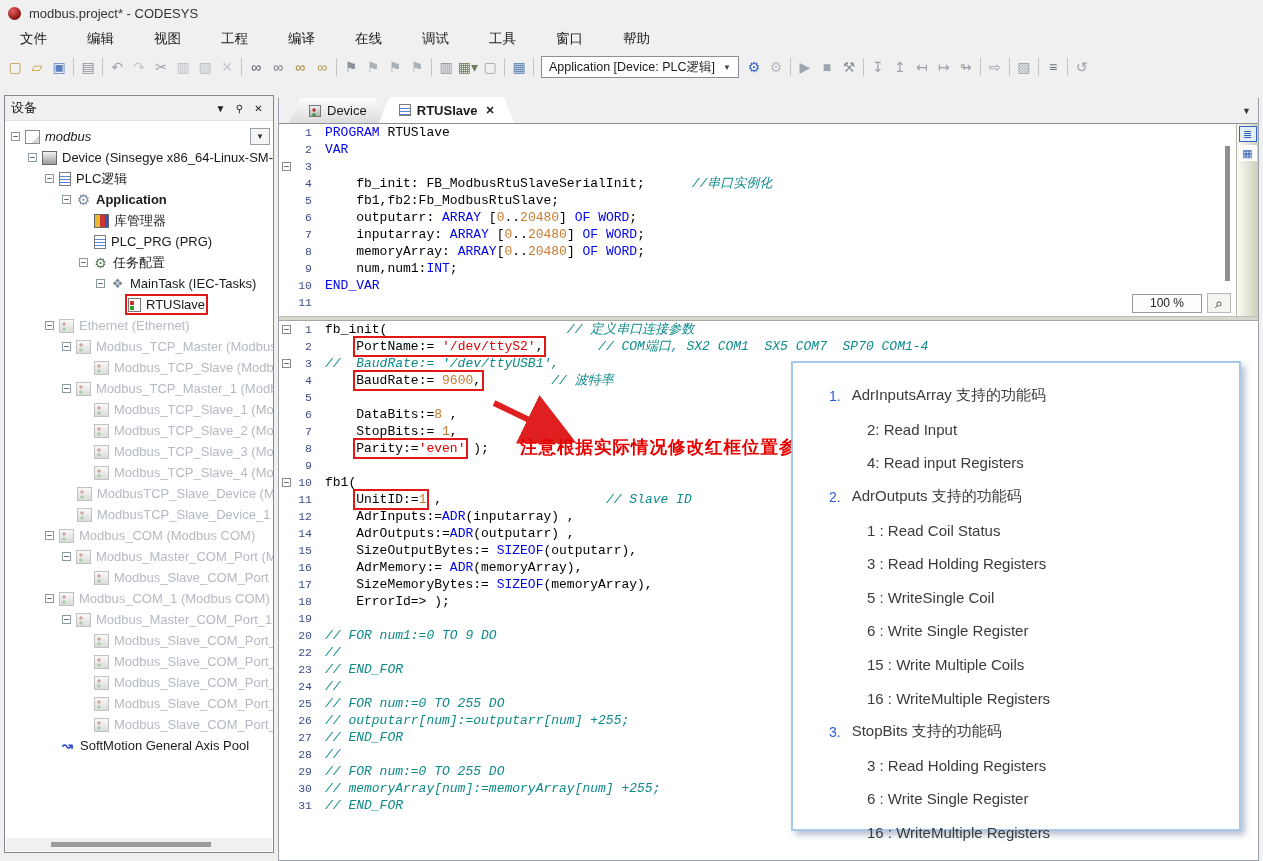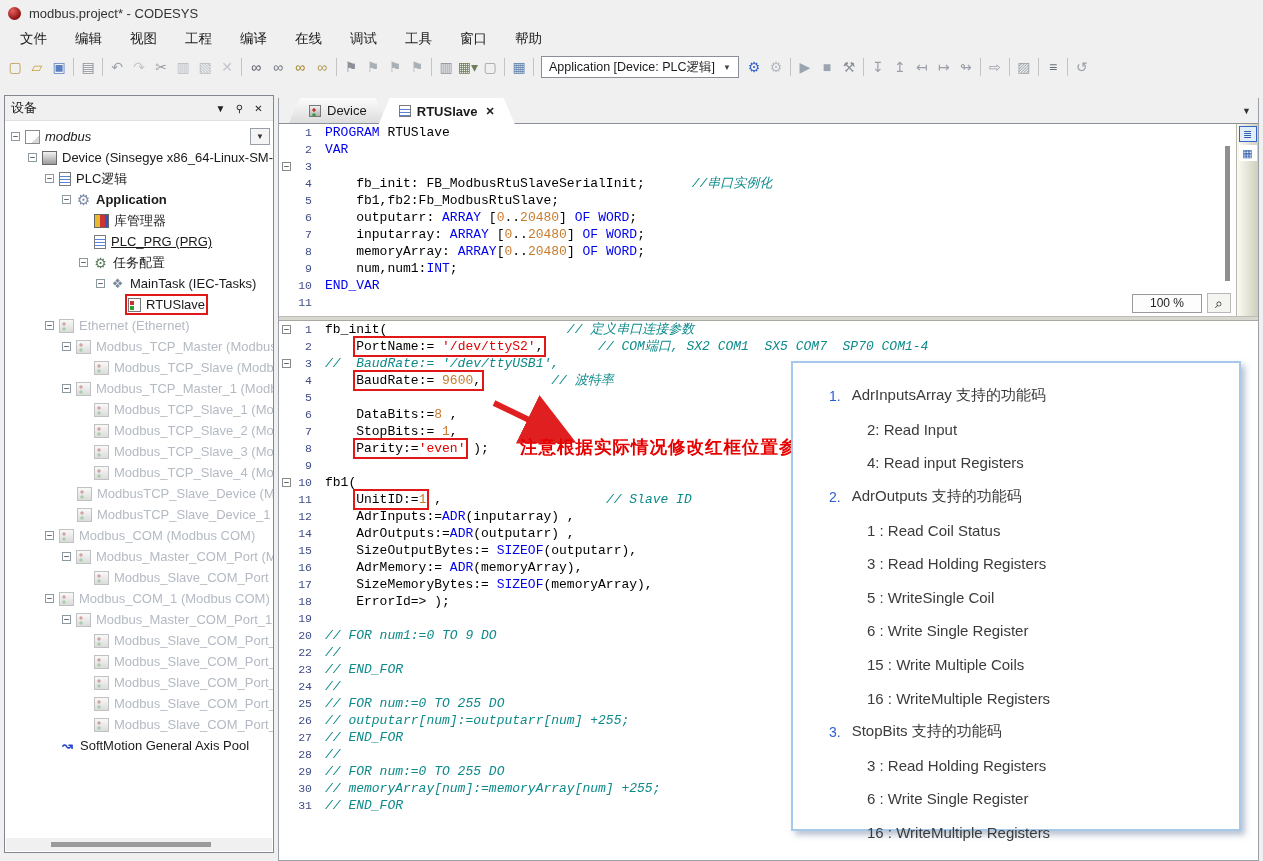--- a/index.html
+++ b/index.html
@@ -2,21 +2,21 @@
 <html><head>
 <meta charset="utf-8">
 <style>
   *{margin:0;padding:0;box-sizing:border-box}
   html,body{width:1263px;height:861px;overflow:hidden}
   body{position:relative;background:#f0f0f0;font-family:"Liberation Sans",sans-serif;color:#1a1a1a}
 
   
   .titlebar{height:26px;display:flex;align-items:center;gap:8px;padding-left:8px;font-size:13px;color:#333}
   .appdot{width:13px;height:13px;border-radius:50%;background:radial-gradient(circle at 35% 30%,#e86060,#8c1010 70%);flex:none}
-  .menubar{height:26px;display:flex;align-items:center;gap:0;padding-left:6px}
+  .menubar{height:26px;display:flex;align-items:center;gap:12px;padding-left:6px}
   .menu-item{font-size:13.5px;padding:3px 14px;cursor:default}
   .toolbar{height:30px;display:flex;align-items:center;padding-left:4px}
   .ticon{width:22px;height:22px;display:flex;align-items:center;justify-content:center;font-size:14px;flex:none}
   .tsep{width:1px;height:18px;background:#c4c4c4;margin:0 3px;flex:none}
   .tcombo{height:22px;border:1px solid #8a8f98;background:#fff;display:flex;align-items:center;gap:8px;padding:0 7px;font-size:12.5px;margin:0 4px}
   .tcombo .dd{font-size:8px;color:#444}
 
   
   .devpanel{position:absolute;left:4px;top:95px;width:270px;height:758px;background:#fff;border:1px solid #828790}
   .devhead{height:25px;background:#f0f0f0;display:flex;align-items:center;padding:0 6px;font-size:13px;border-bottom:1px solid #e0e0e0}
@@ -47,21 +47,21 @@
   .ic-lib{background:linear-gradient(90deg,#e8b830 0 5px,#cc3333 5px 10px,#3355bb 10px 15px);border:1px solid #666}
   .ic-app{color:#7c8aa6;font-size:15px}
   .ic-task{color:#5a7a5a;font-size:14px}
   .ic-maintask{color:#7a8a9a;font-size:13px}
   .ic-axis{color:#2b46c8;font-weight:bold}
   .ic-inst{background:#fff;border:1px solid #777;position:relative;width:13px}
   .ic-inst::before{content:"";position:absolute;left:1px;top:2px;width:4px;height:4px;background:#d03030;box-shadow:0 5px 0 #2f9f2f}
 
   
   .edregion{position:absolute;left:278px;top:98px;width:981px;height:763px;background:#fff;border:1px solid #9aa0a8;border-top:none}
-  .tabbar{position:relative;height:26px;background:#f0f0f0;border-bottom:1px solid #8a9099;display:flex;align-items:flex-start;padding-left:10px}
+  .tabbar{position:relative;height:26px;background:#f0f0f0;border-bottom:1px solid #8a9099;display:flex;align-items:flex-end;padding-left:10px}
   .tab{height:25px;display:flex;align-items:center;gap:6px;padding:0 20px;font-size:13px;background:linear-gradient(#fcfcfc,#dcdcdc);clip-path:polygon(11px 0,calc(100% - 11px) 0,100% 100%,0 100%);margin-right:-8px;position:relative}
   .tab.active{background:#fff;font-weight:bold;z-index:2;height:26px}
   .tabx{font-size:11px;font-weight:bold;color:#222;margin-left:2px}
   .tabdd{position:absolute;right:7px;top:8px;font-size:9px;color:#333}
   .tabic{width:12px;height:12px;flex:none}
 
   .edtop{position:absolute;left:0;right:0;top:26px;height:192px;background:#fff;overflow:hidden}
   .splitter{position:absolute;left:0;right:0;top:218px;height:5px;background:#d8d7d0;border-top:1px solid #bdbdb5;border-bottom:1px solid #a8a8a0}
   .edbottom{position:absolute;left:0;right:0;top:223px;bottom:0;background:#fff;overflow:hidden}
 
@@ -197,21 +197,21 @@
       <div class="trow b" style="padding-left: 57px;">
         <span class="exp">−</span>
         <span class="tic ic-app">⚙</span>
         <span class="tlabel">Application</span>
       </div>
       <div class="trow" style="padding-left: 74px;">
         <span style="width: 15px; flex: 0 0 auto;"></span>
         <span class="tic ic-lib"></span>
         <span class="tlabel">库管理器</span>
       </div>
-      <div class="trow" style="padding-left: 74px; text-decoration: underline;">
+      <div class="trow" style="padding-left: 74px;">
         <span style="width: 15px; flex: 0 0 auto;"></span>
         <span class="tic ic-pou"></span>
         <span class="tlabel">PLC_PRG (PRG)</span>
       </div>
       <div class="trow" style="padding-left: 74px;">
         <span class="exp">−</span>
         <span class="tic ic-task">⚙</span>
         <span class="tlabel">任务配置</span>
       </div>
       <div class="trow" style="padding-left: 91px;">

